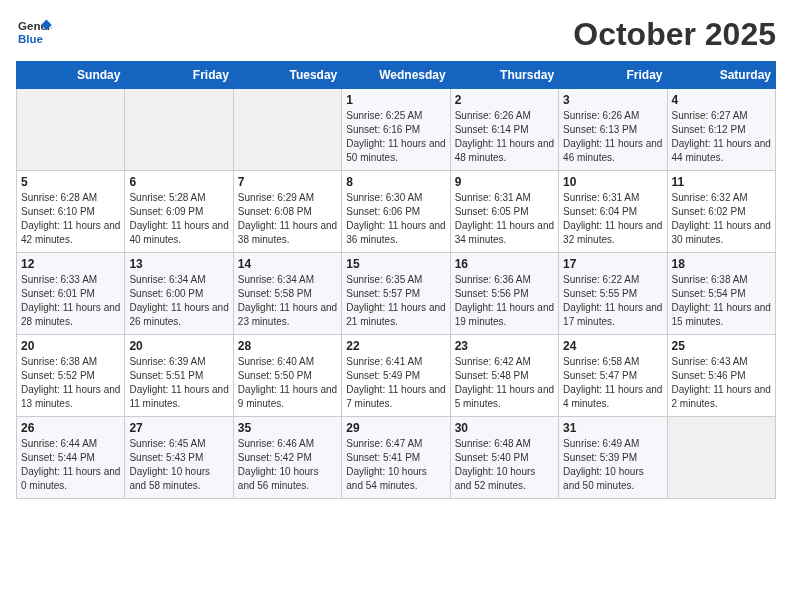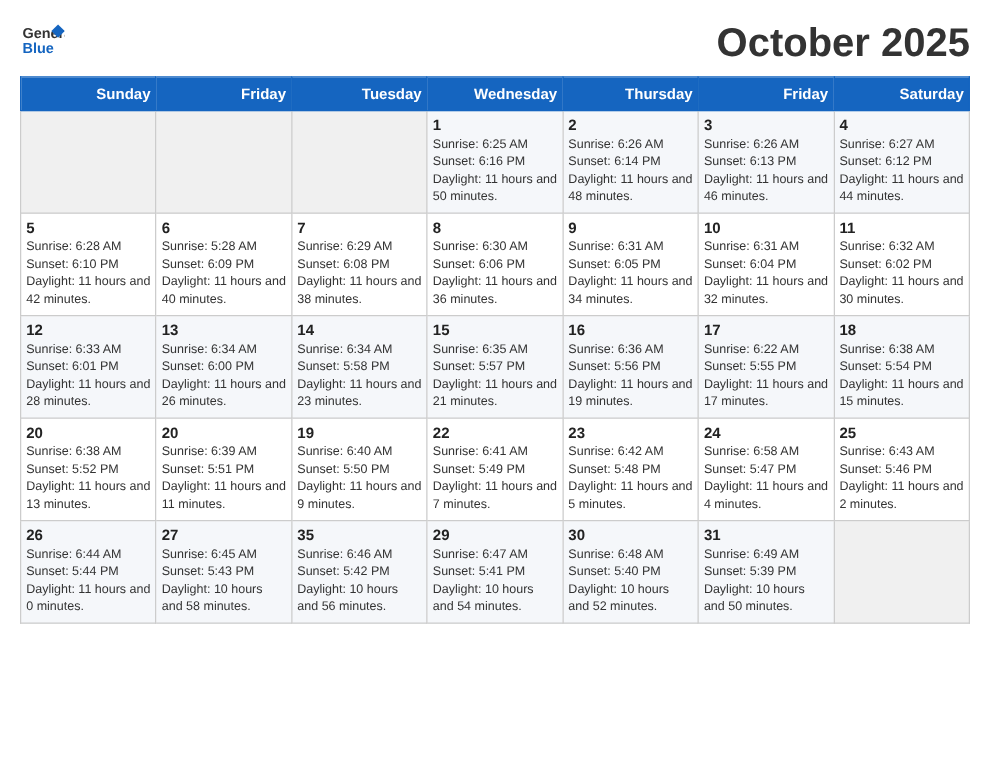--- a/index.html
+++ b/index.html
@@ -232,21 +232,21 @@
 Sunset: 5:52 PM
 Daylight: 11 hours and 13 minutes.</div>
         </td>
         <td>
           <div class="day-number">20</div>
           <div class="day-info">Sunrise: 6:39 AM
 Sunset: 5:51 PM
 Daylight: 11 hours and 11 minutes.</div>
         </td>
         <td>
-          <div class="day-number">19</div>
+          <div class="day-number">28</div>
           <div class="day-info">Sunrise: 6:40 AM
 Sunset: 5:50 PM
 Daylight: 11 hours and 9 minutes.</div>
         </td>
         <td>
           <div class="day-number">22</div>
           <div class="day-info">Sunrise: 6:41 AM
 Sunset: 5:49 PM
 Daylight: 11 hours and 7 minutes.</div>
         </td>

